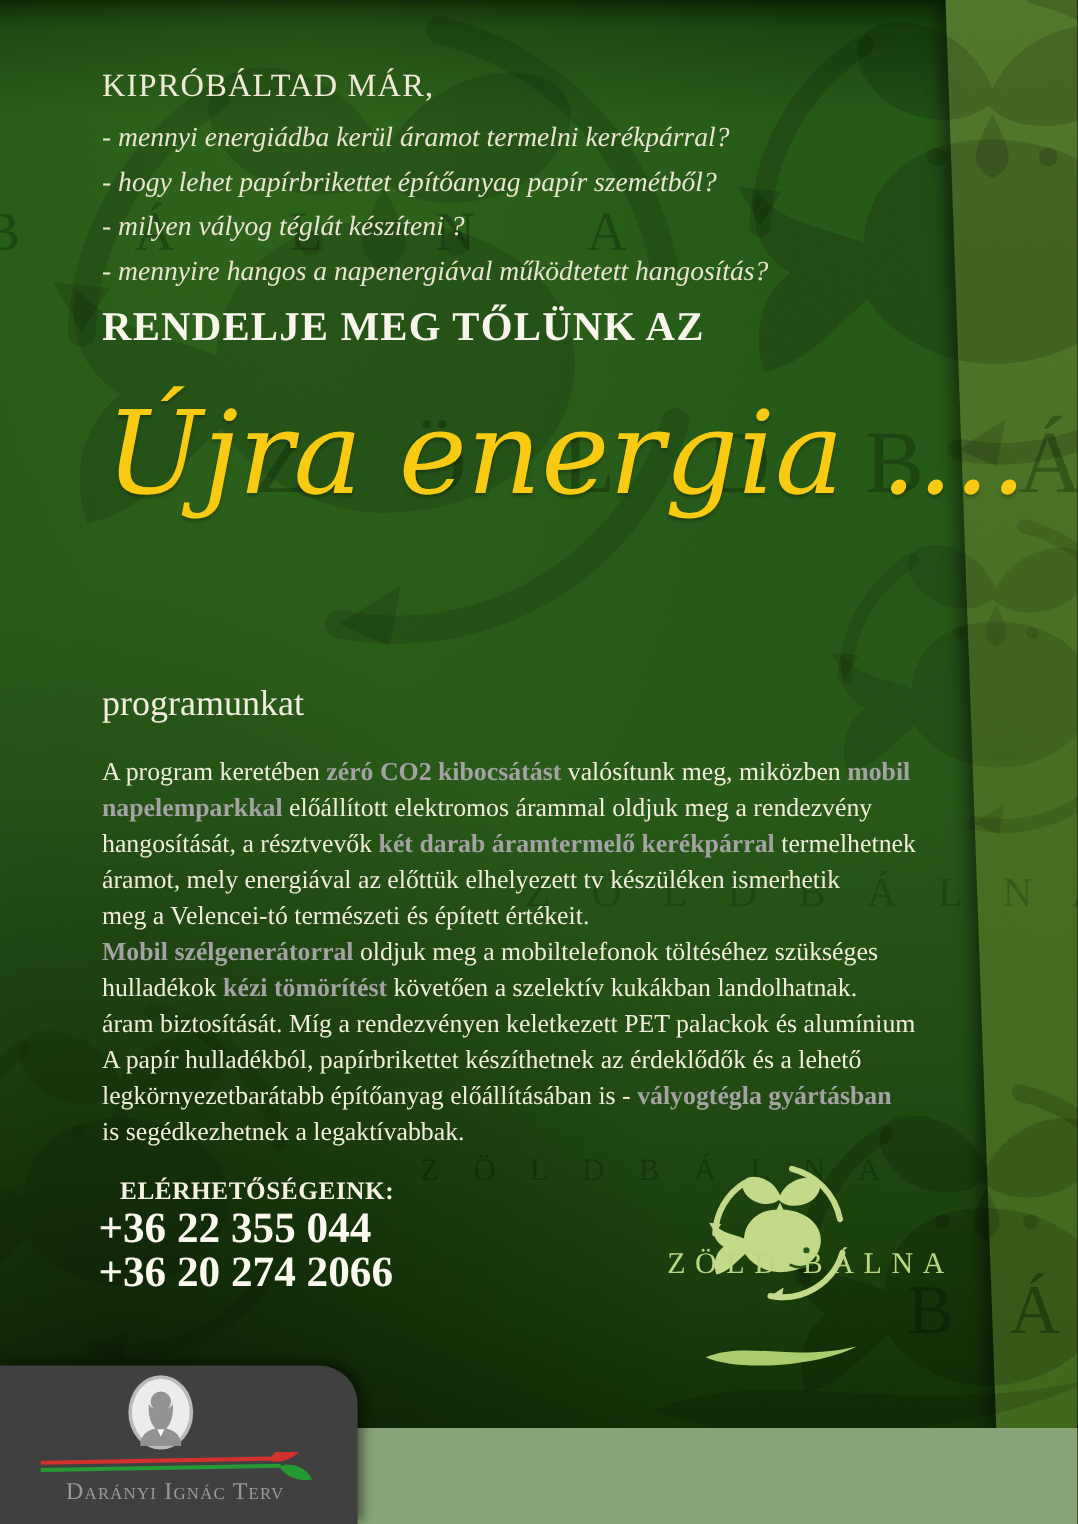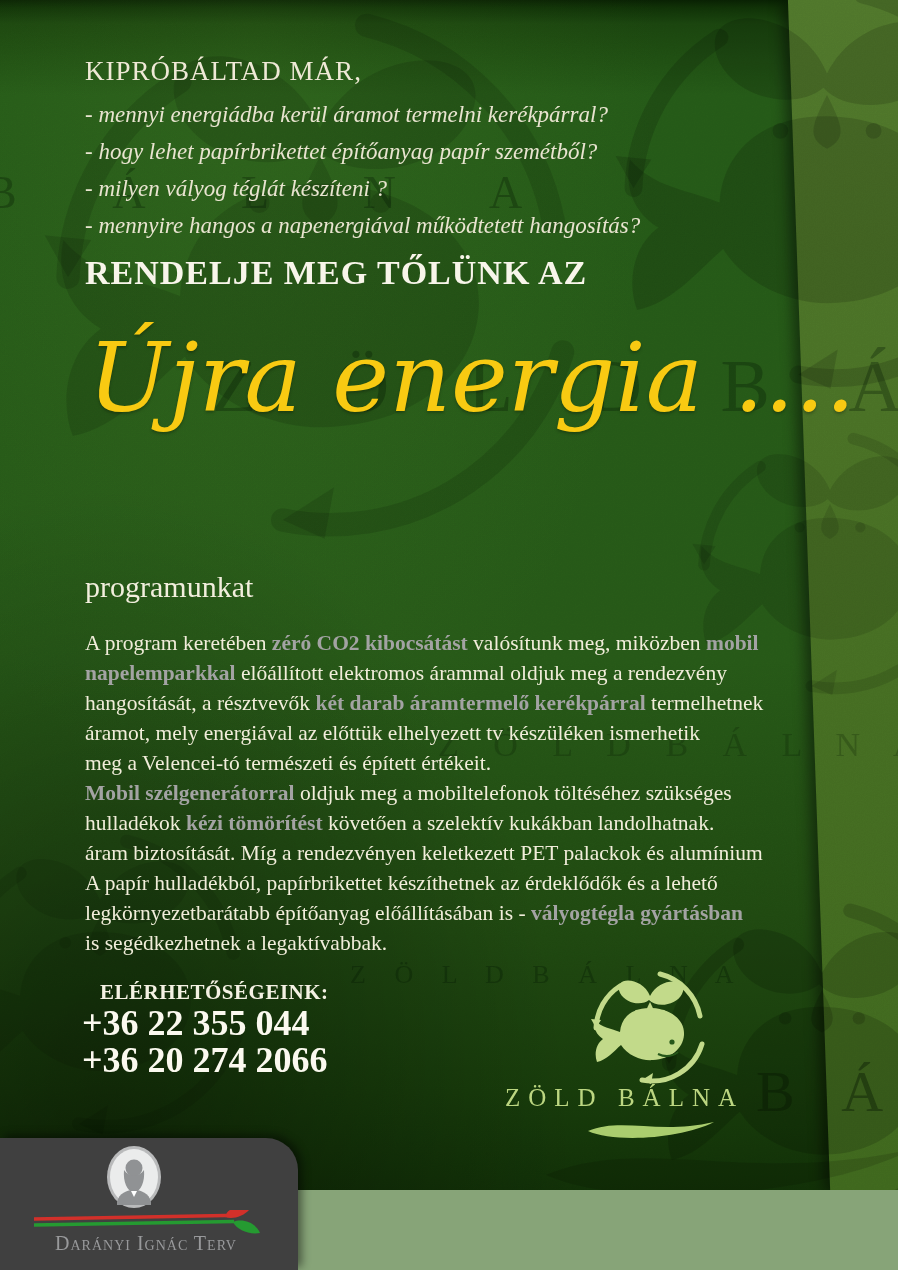--- a/index.html
+++ b/index.html
@@ -42,21 +42,21 @@
   .body-block{position:absolute;left:85px;top:628px;font-size:21.5px;line-height:30px;
               color:#f1edda;}
   .bline{white-space:nowrap;}
   .bline .b{font-weight:bold;color:#a3a3a3;}
   .contacts-heading{left:84px;top:980px;font-size:21px;font-weight:bold;
                     letter-spacing:.5px;color:#f4f1e3;margin-left:16px;}
   .phone1{left:82px;top:1002px;font-size:36px;font-weight:bold;color:#fbf9ef;}
   .phone2{left:82px;top:1039px;font-size:36px;font-weight:bold;color:#fbf9ef;}
   
   .brand-whale{position:absolute;left:584px;top:966px;color:#c2da8a;}
-  .brand-name{position:absolute;left:505px;top:1084px;width:290px;text-align:left;
+  .brand-name{position:absolute;left:505px;top:1040px;width:290px;text-align:right;
               font-size:25px;letter-spacing:8px;color:#bcd681;}
   .brand-swoosh{position:absolute;left:586px;top:1115px;color:#aacd6e;}
   
   .footer-bar{position:absolute;left:0;top:1190px;width:898px;height:80px;background:#87a478;}
   
   .white-box{position:absolute;left:0;top:1138px;width:298px;height:132px;
              background:#404040;border-radius:0 32px 0 0;
              box-shadow:4px -3px 9px rgba(0,0,0,.45);}
   .portrait{position:absolute;left:104px;top:6px;}
   .d-lines{position:absolute;left:28px;top:72px;}

